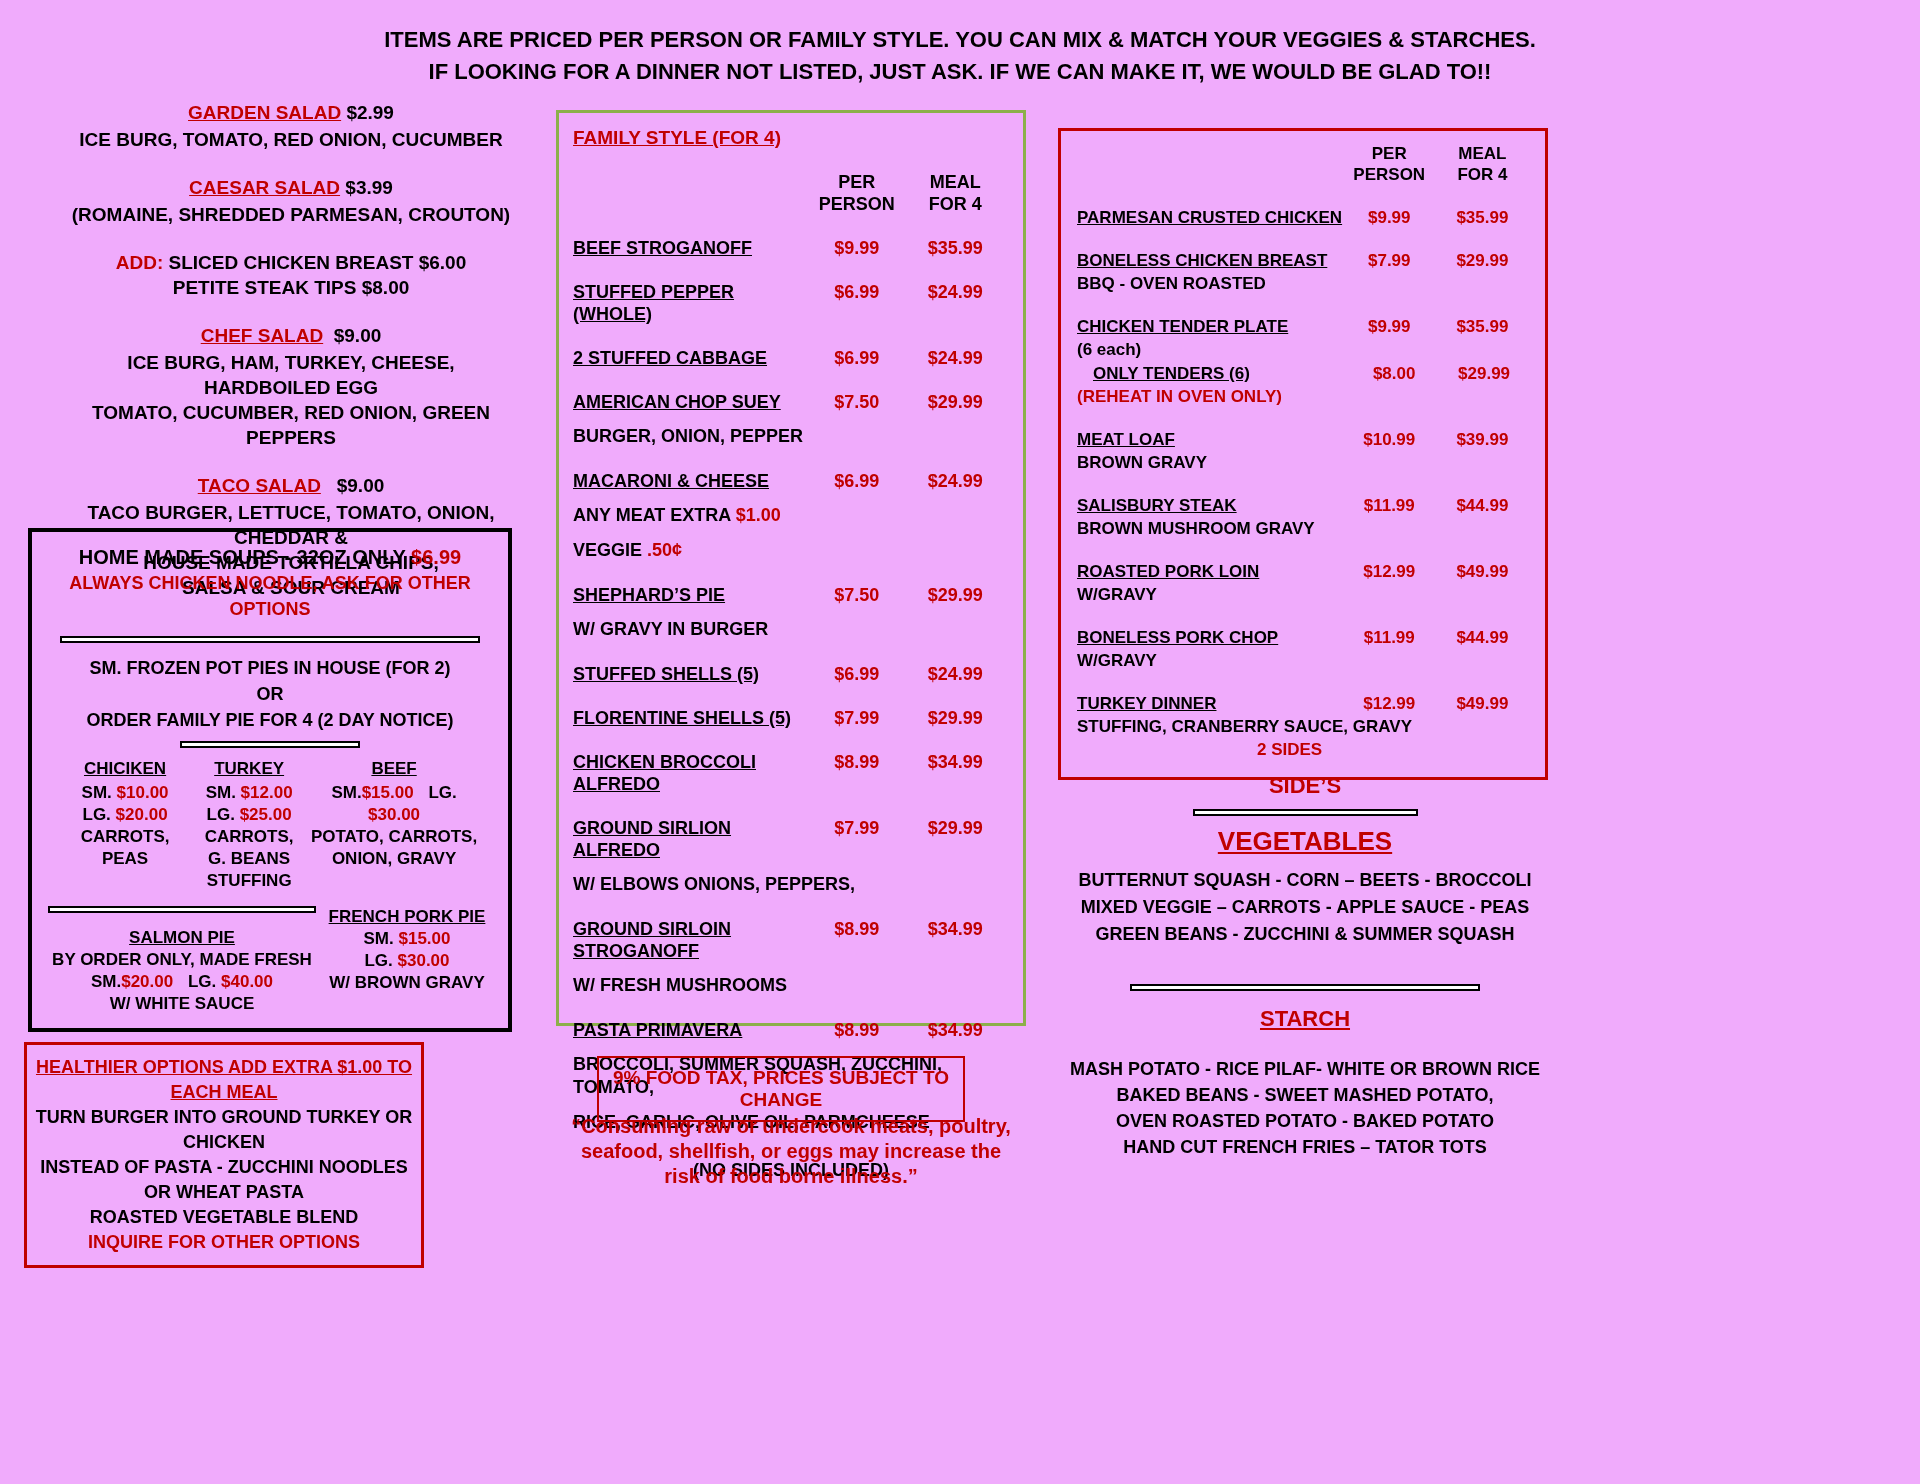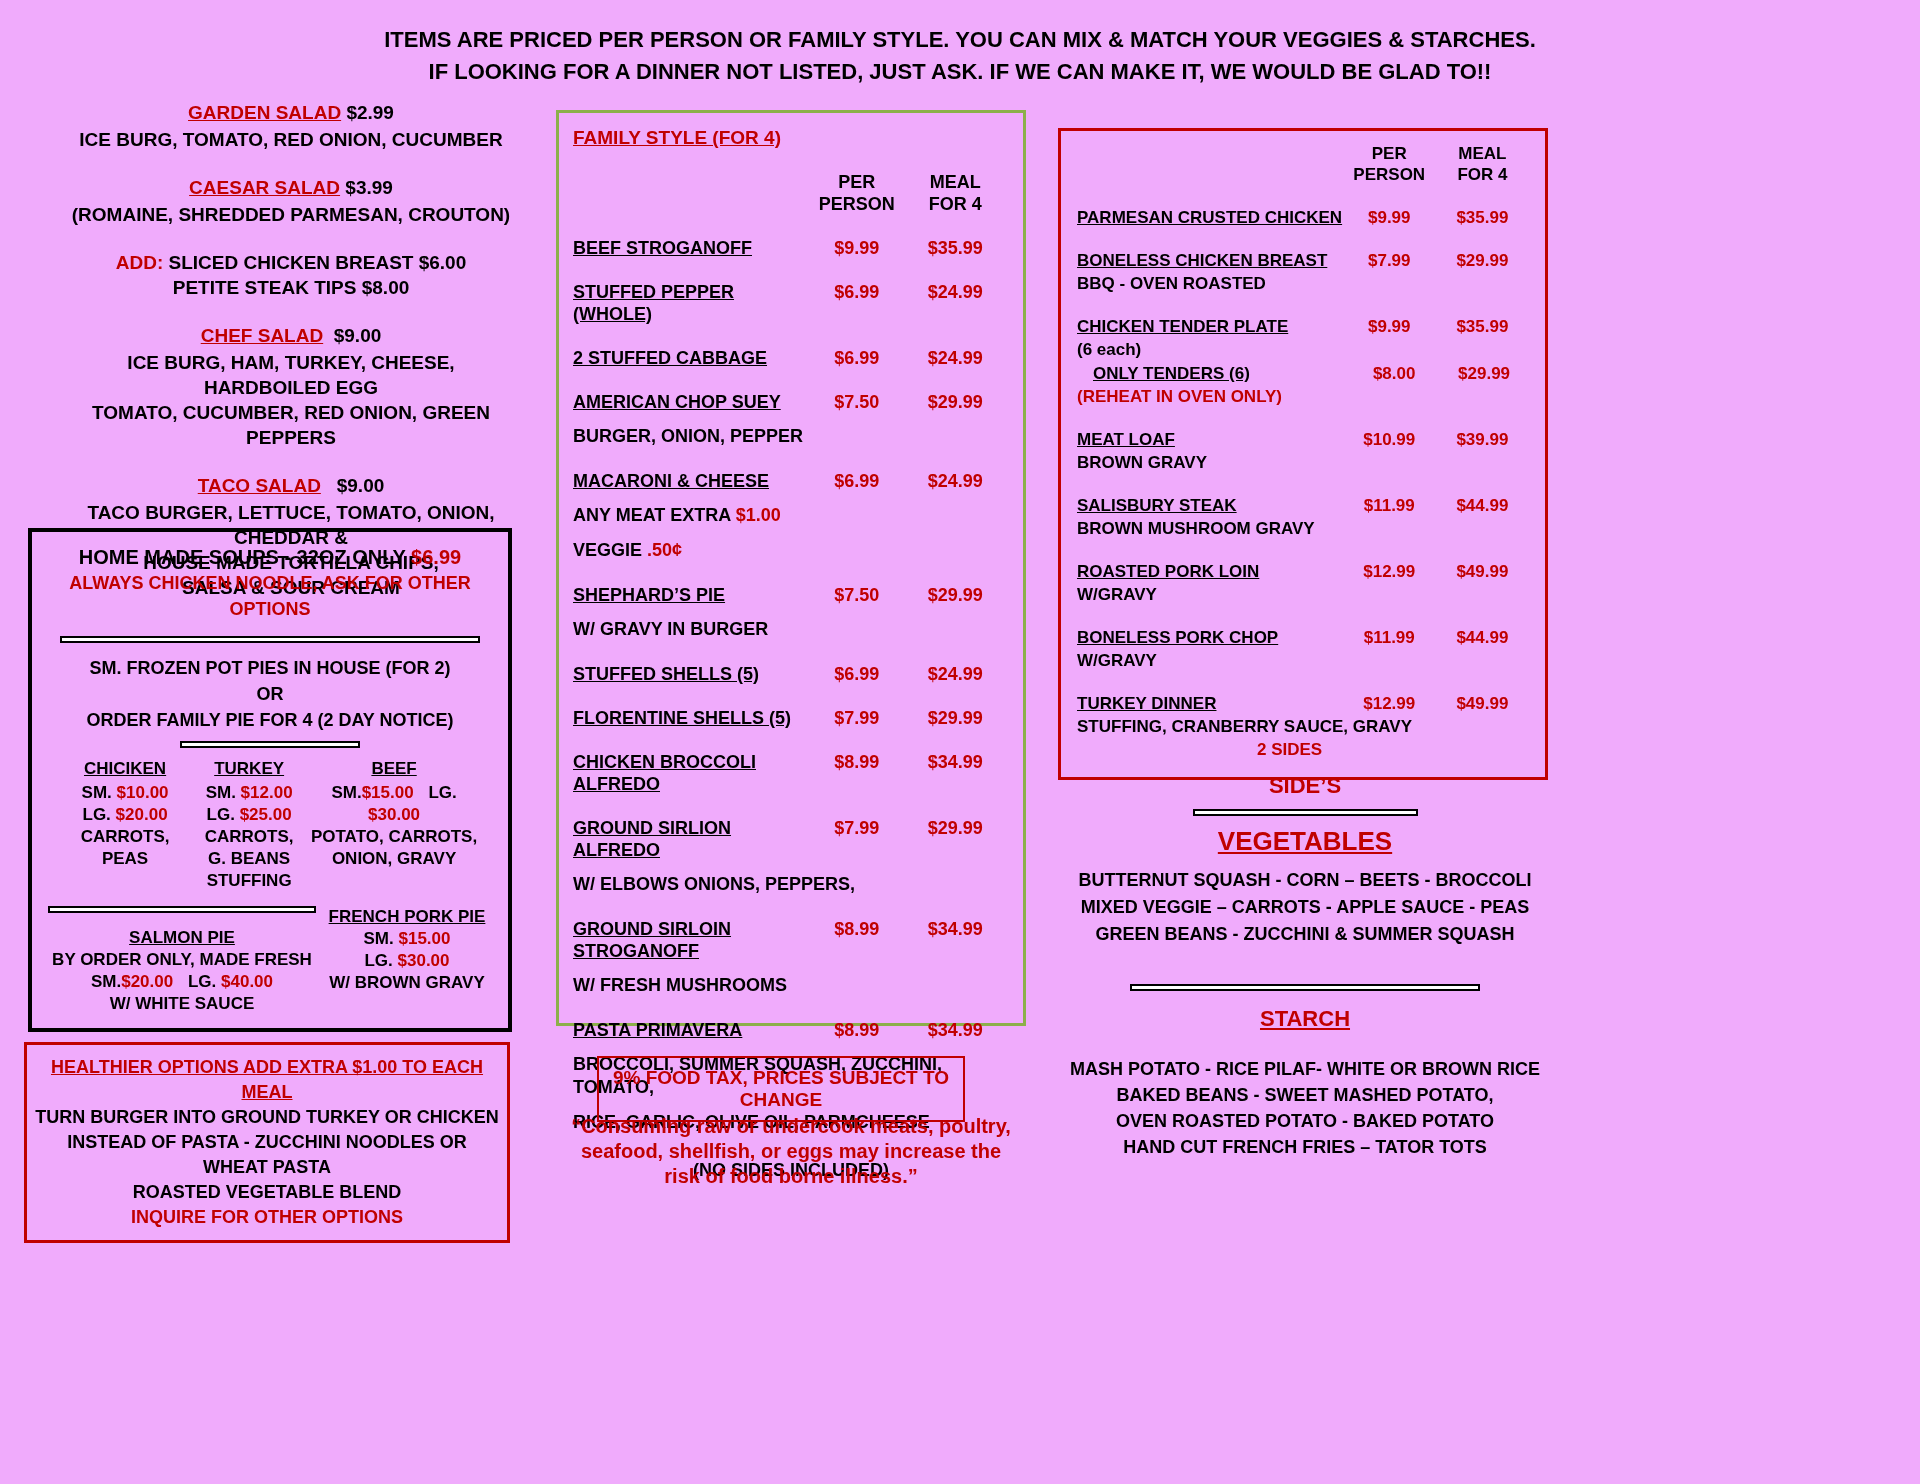--- a/index.html
+++ b/index.html
@@ -22,21 +22,21 @@
   .bar-wide { width:420px; margin:14px auto 12px; }
   .bar-small { width:180px; margin:8px auto 10px; }
   .pie-cols { display:flex; justify-content:space-between; padding:0 14px; text-align:center; font-size:17px; line-height:22px; }
   .pie-col { min-width:110px; }
   .pie-col .u { margin-bottom:2px; }
   .pie-bottom { display:flex; justify-content:space-between; margin-top:14px; padding:0 6px; font-size:17px; line-height:22px; }
   .pie-left { width:268px; text-align:center; }
   .pie-left .bar { width:100%; margin:0 0 14px; }
   .pie-right { width:170px; text-align:center; padding-top:0; }
 
-  .healthier-box { position:absolute; left:24px; top:1042px; width:486px; border:3px solid #C00000; padding:10px 6px; text-align:center; font-size:18px; line-height:25px; }
+  .healthier-box { position:absolute; left:24px; top:1042px; width:400px; border:3px solid #C00000; padding:10px 6px; text-align:center; font-size:18px; line-height:25px; }
 
   .family-box { position:absolute; left:556px; top:110px; width:470px; height:916px; border:3px solid #8CAF4A; padding:10px 14px; font-size:18px; }
   .family-title { text-align:left; font-size:19px; margin-top:4px; }
   .fam-row { display:flex; align-items:flex-start; margin-top:22px; line-height:22px; }
   .fam-row.head { margin-top:22px; text-align:center; }
   .fam-name { width:240px; }
   .fam-per { width:90px; text-align:center; }
   .fam-meal { width:108px; text-align:center; }
   .fam-sub { margin-top:12px; line-height:23px; }
   .fam-footer { text-align:center; margin-top:26px; }

